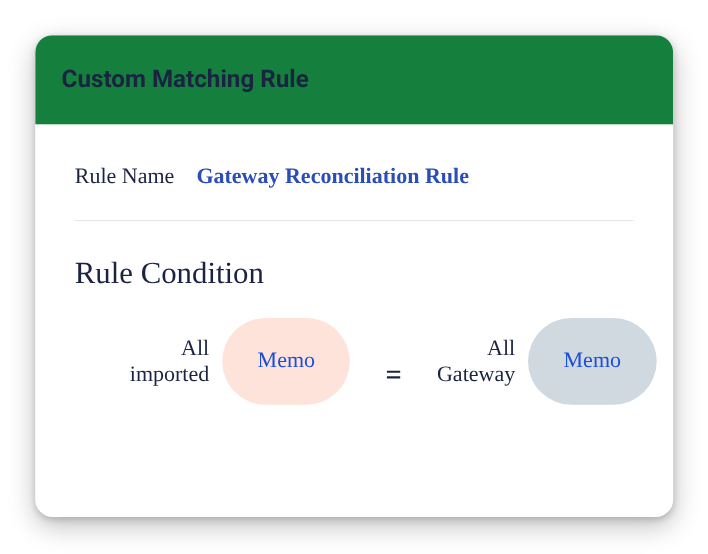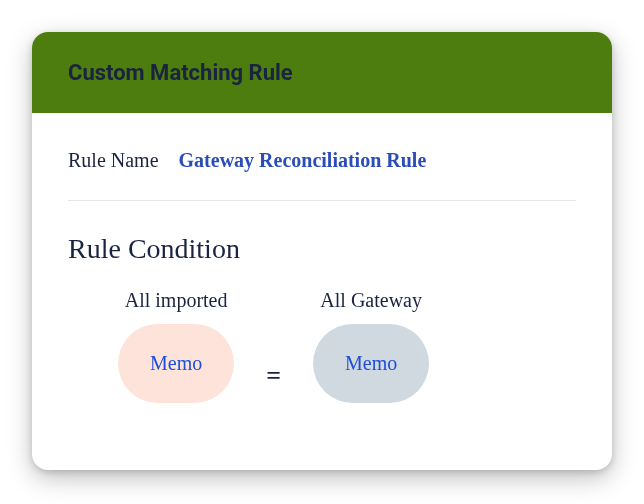--- a/index.html
+++ b/index.html
@@ -16,22 +16,22 @@
     }
     .card {
       background: #ffffff;
       border-radius: 16px;
       box-shadow: 0 8px 24px rgba(0,0,0,0.25), 0 2px 6px rgba(0,0,0,0.15);
       overflow: hidden;
       width: 580px;
       height: 438px;
     }
     .card-header {
-      background: #4d7c0f;
-      padding: 28px 36px;
+      background: #15803d;
+      padding: 28px 24px;
     }
     .card-header h2 {
       font-size: 22px;
       font-weight: 700;
       color: #1a2340;
     }
     .card-body {
       padding: 36px;
       font-family: Liberation Serif, serif;
     }
@@ -63,23 +63,24 @@
     }
     .condition-row {
       display: flex;
       align-items: flex-end;
       justify-content: flex-start;
       gap: 32px;
       padding-left: 50px;
     }
     .condition-col {
       display: flex;
-      flex-direction: column;
+      flex-direction: row;
       align-items: center;
       gap: 12px;
+      text-align: right;
     }
     .condition-header {
       font-size: 20px;
       font-weight: 400;
       color: #1a2340;
     }
     .pill {
       padding: 28px 32px;
       border-radius: 999px;
       font-size: 20px;

